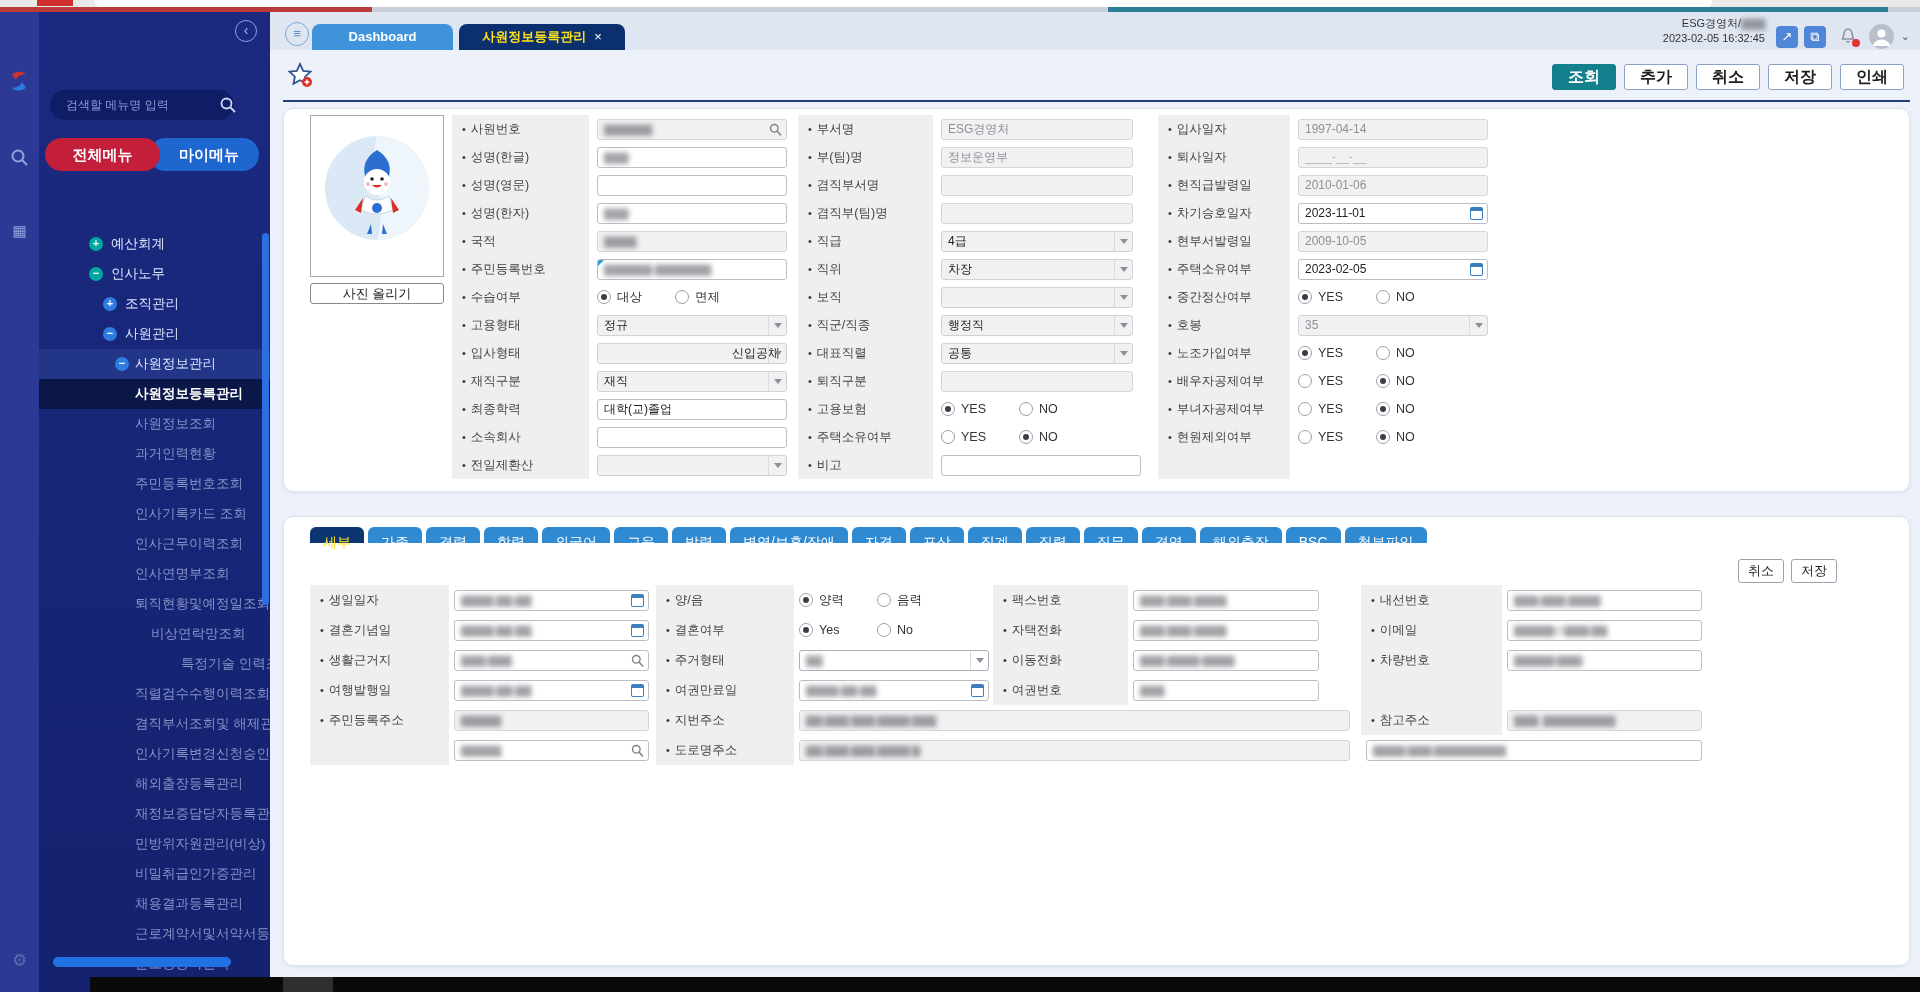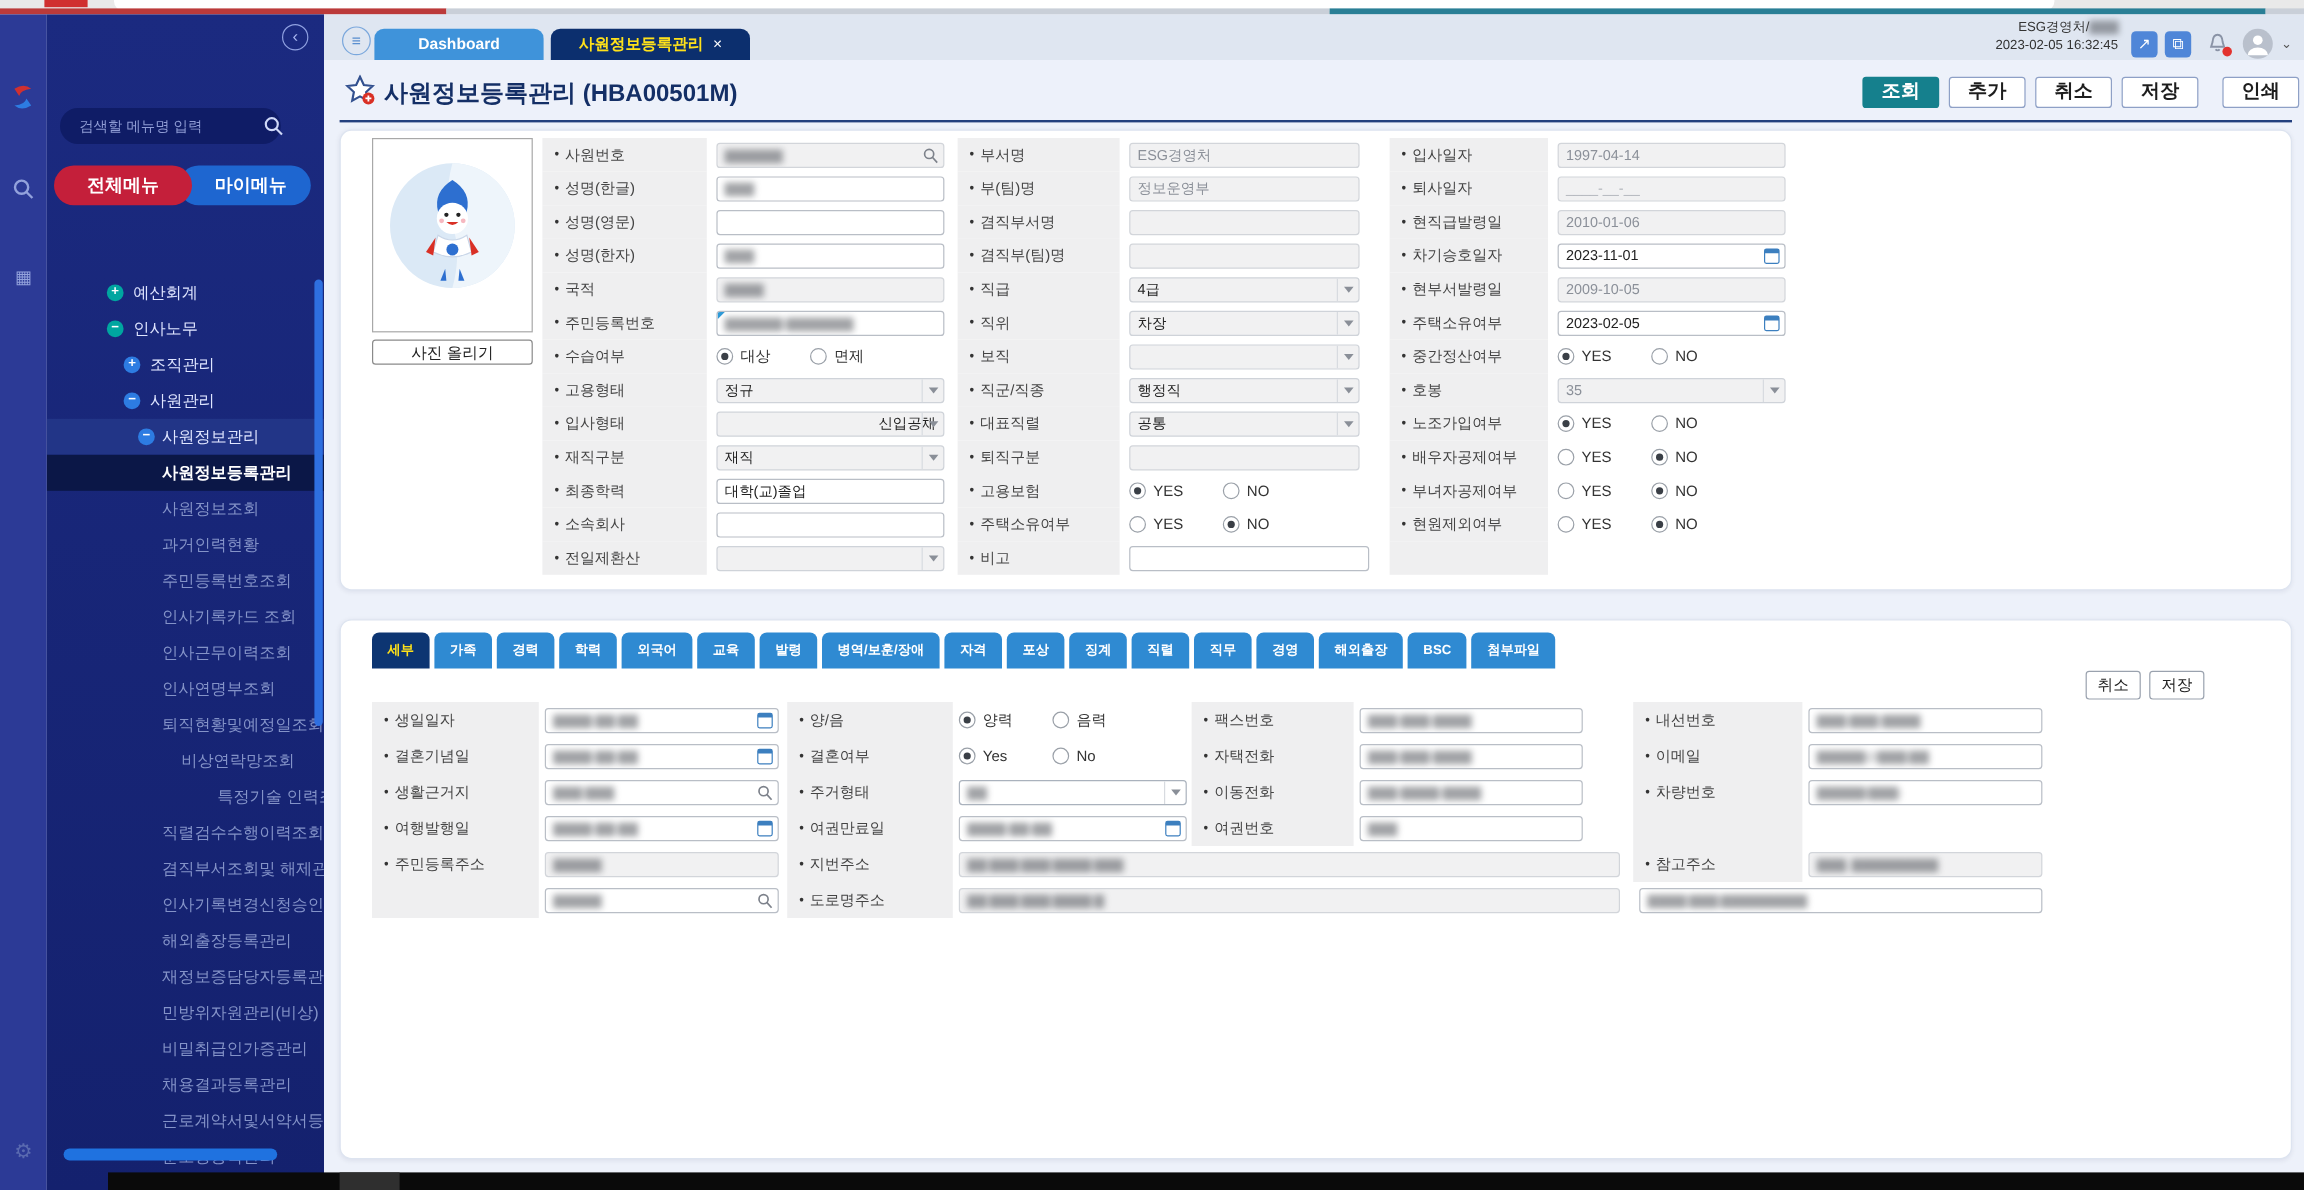--- a/index.html
+++ b/index.html
@@ -84,21 +84,21 @@
   .mask{filter:blur(2.6px);opacity:.55;color:#55585e;font-size:11px;letter-spacing:-0.5px;}
   .ph{color:#b0b4bb;}
 
   .radios{display:flex;align-items:center;}
   .ropt{display:flex;align-items:center;width:78px;font-size:12.5px;color:#333;}
   .rd{width:14px;height:14px;border:1px solid #9aa0a8;border-radius:50%;background:#fff;margin-right:6px;position:relative;flex:none;}
   .rd.on::after{content:"";position:absolute;left:3px;top:3px;width:6px;height:6px;border-radius:50%;background:#3a3f46;}
 
   
   #dtabs{position:absolute;left:26px;top:10px;height:30px;display:flex;gap:4px;}
-  .dtab{height:30px;padding:0 13px;border-radius:6px 6px 0 0;background:#2f8ad2;color:#fff;font-size:11px;font-weight:bold;line-height:30px;}
+  .dtab{height:16px;padding:0 13px;border-radius:6px 6px 0 0;background:#2f8ad2;color:#fff;font-size:14px;font-weight:normal;line-height:30px;}
   .dtab.act{background:#0d3572;color:#ffe11a;}
   .sbtn{position:absolute;top:42px;width:46px;height:24px;background:#fff;border:1px solid #9aa2ae;border-radius:3px;font-size:13px;text-align:center;line-height:22px;color:#222;}
 
   #lgrid{position:absolute;left:26px;top:68px;display:grid;grid-template-columns:139px 207px 138px 199px 135px 233px 141px 200px;grid-auto-rows:30px;}
   #lgrid .lbl{font-size:12.5px;}
   #lgrid .fld{padding-left:5px;}
 
   #taskbar{position:absolute;left:90px;top:977px;width:1830px;height:15px;background:#0a0a0a;}
   #taskbar .seg{position:absolute;left:193px;top:0;width:50px;height:15px;background:#2f2f2f;}
   svg{display:block;}
@@ -206,27 +206,26 @@
 </div>
 
 <div id="titlerow">
   <div id="fav-star">
     <svg width="26" height="26" viewBox="0 0 26 26">
           <path d="M13 2 l3.2 6.8 7.3 0.9 -5.4 5 1.4 7.2 -6.5 -3.6 -6.5 3.6 1.4 -7.2 -5.4 -5 7.3 -0.9 z" fill="#fff" stroke="#33518f" stroke-width="1.8"></path>
           <circle cx="20" cy="20" r="5" fill="#d93025"></circle>
           <path d="M20 17.5 v5 M17.5 20 h5" stroke="#fff" stroke-width="1.5"></path>
         </svg>
   </div>
-  <div id="page-title">사원정보등록관리 (HBA00501M)</div>
   <div id="hbtns">
         <div class="hbtn teal" style="right: 304px;">조회</div>
         <div class="hbtn" style="right: 232px;">추가</div>
         <div class="hbtn" style="right: 160px;">취소</div>
         <div class="hbtn" style="right: 88px;">저장</div>
-        <div class="hbtn" style="right: 4px;">인쇄</div>
+        <div class="hbtn" style="right: 16px;">인쇄</div>
       </div>
   <div id="title-underline"></div>
 </div>
 
 <div class="panel" id="panel-top">
   <div id="photo-box">
     <svg width="132" height="160" viewBox="0 0 132 160">
       <circle cx="66" cy="72" r="52" fill="#dbe9f6"></circle>
       <path d="M66 20 a52 52 0 0 1 0 104 q8 -30 0 -52 q-8 -22 0 -52z" fill="#eef5fb"></path>
       <path d="M66 34 q-16 10 -12 26 q2 12 12 14 q10 -2 12 -14 q4 -16 -12 -26z" fill="#2d6fd0"></path>

